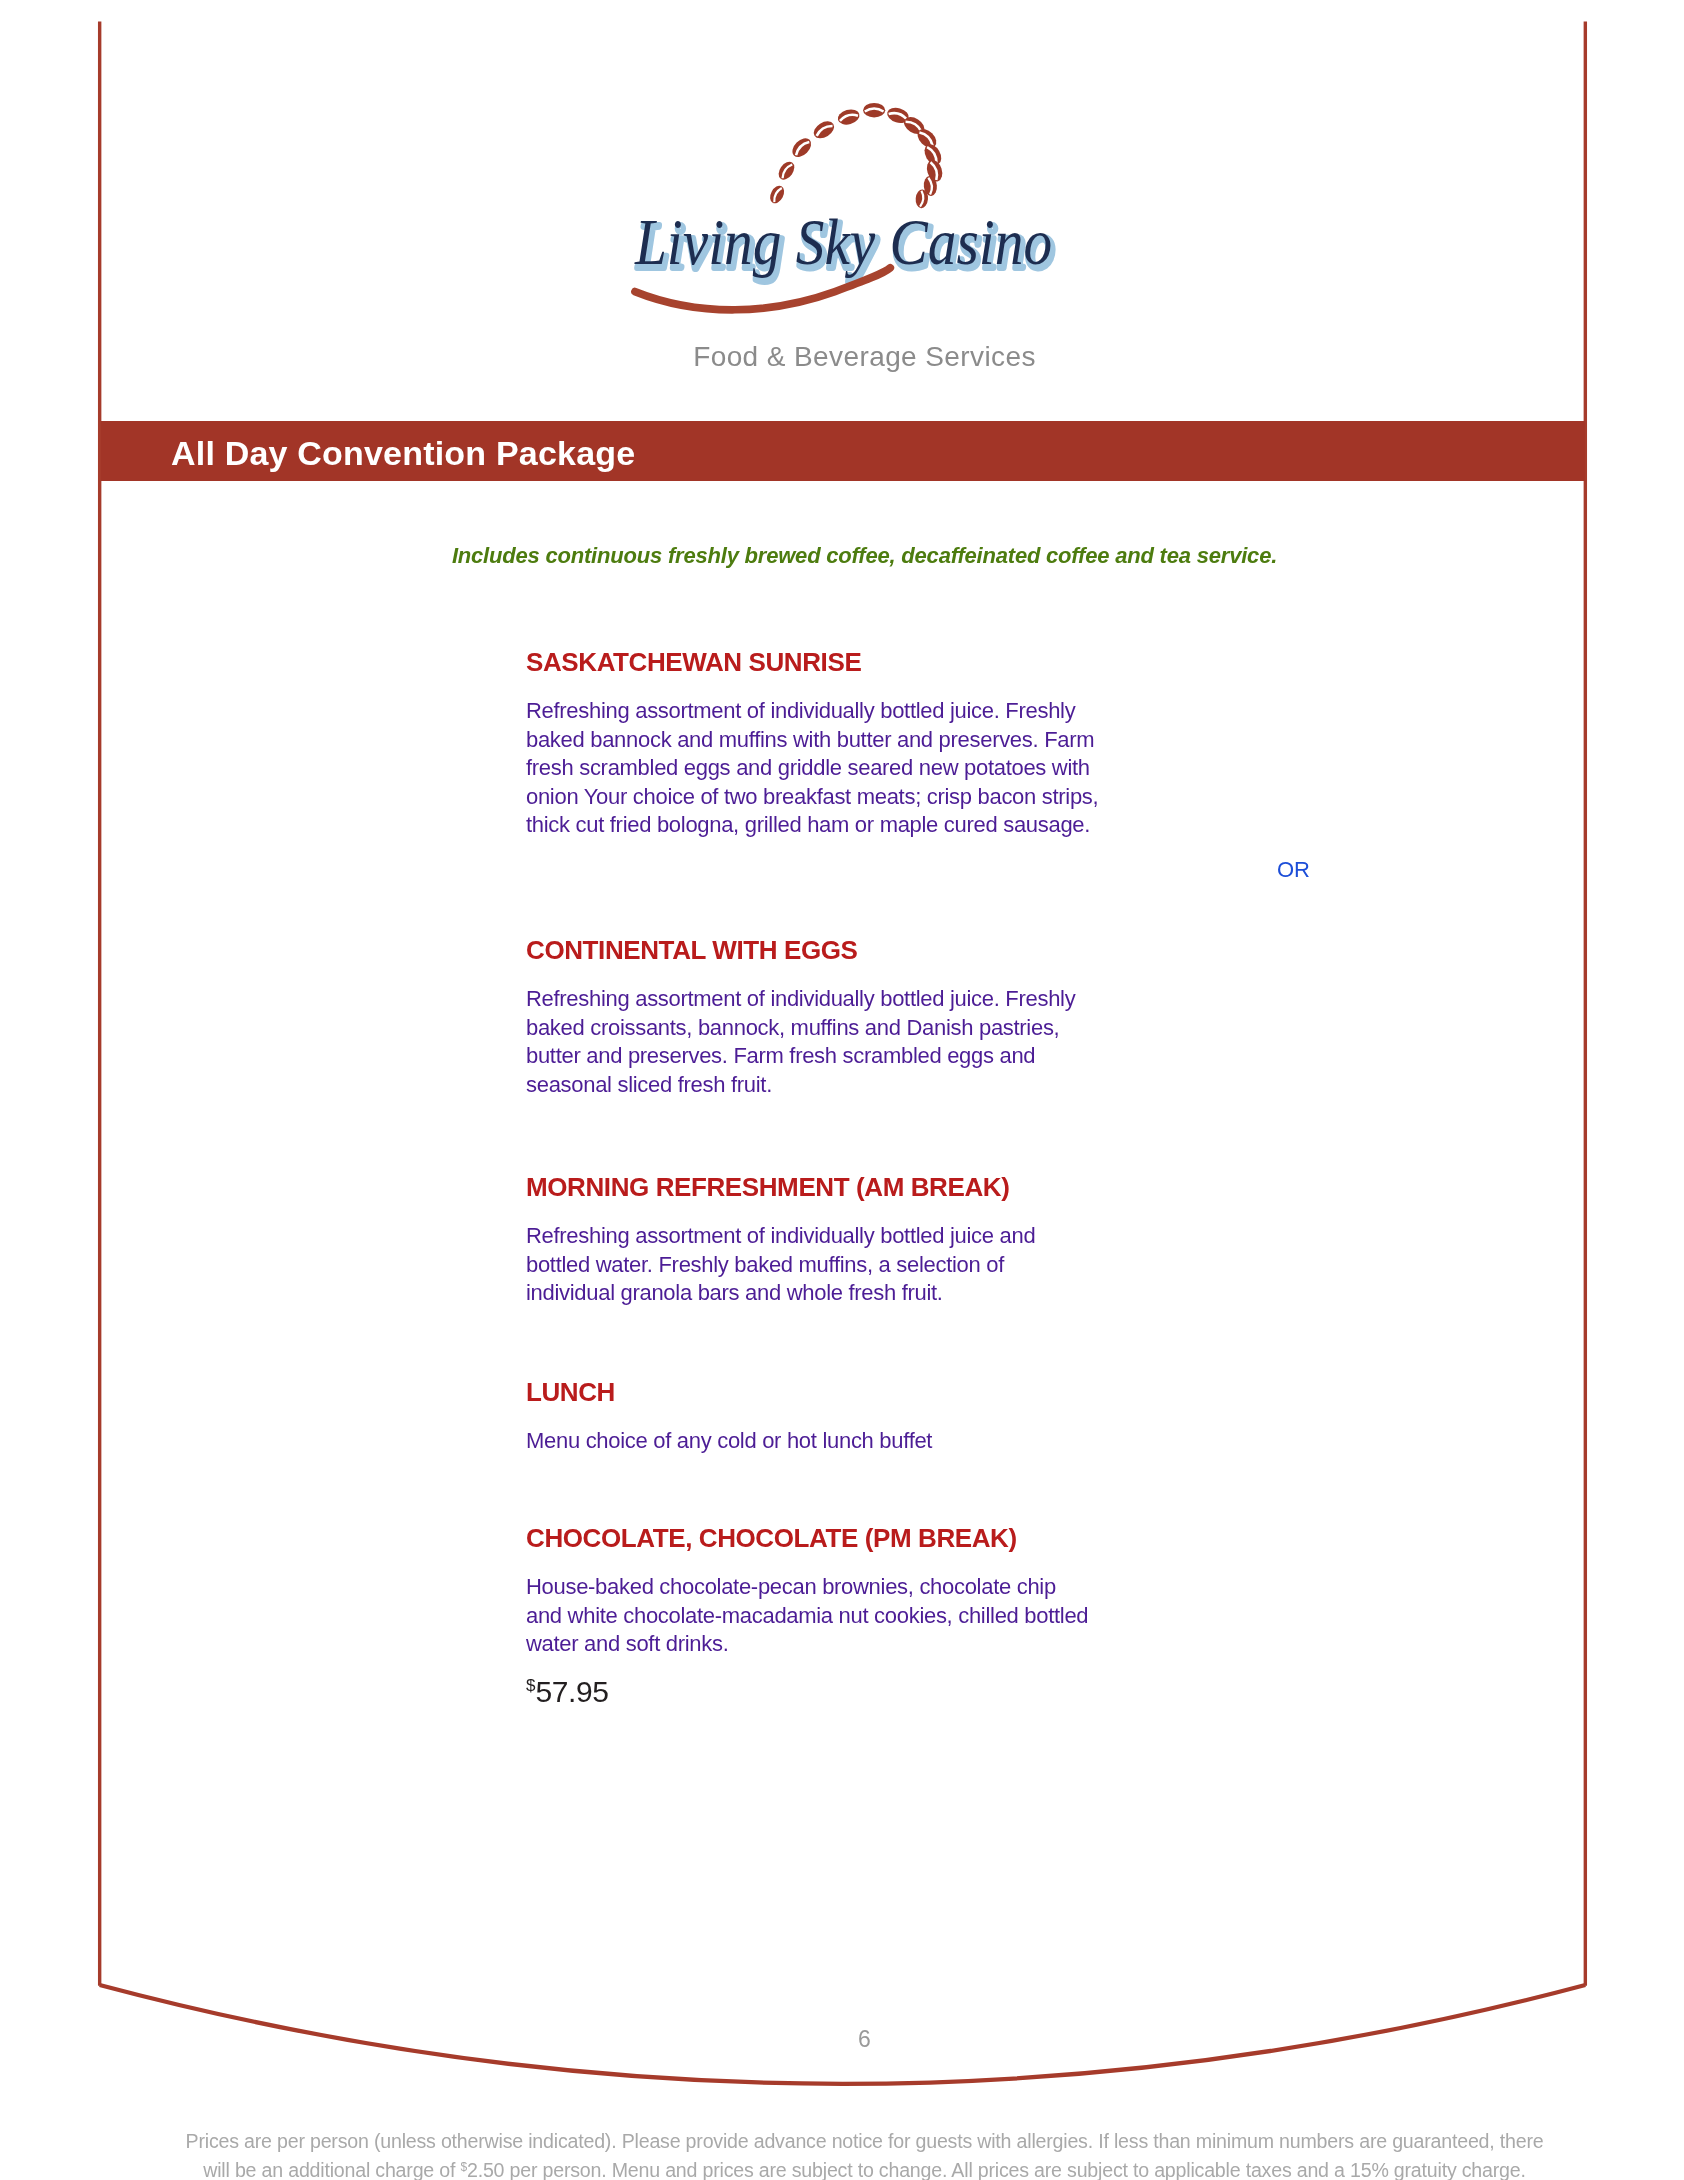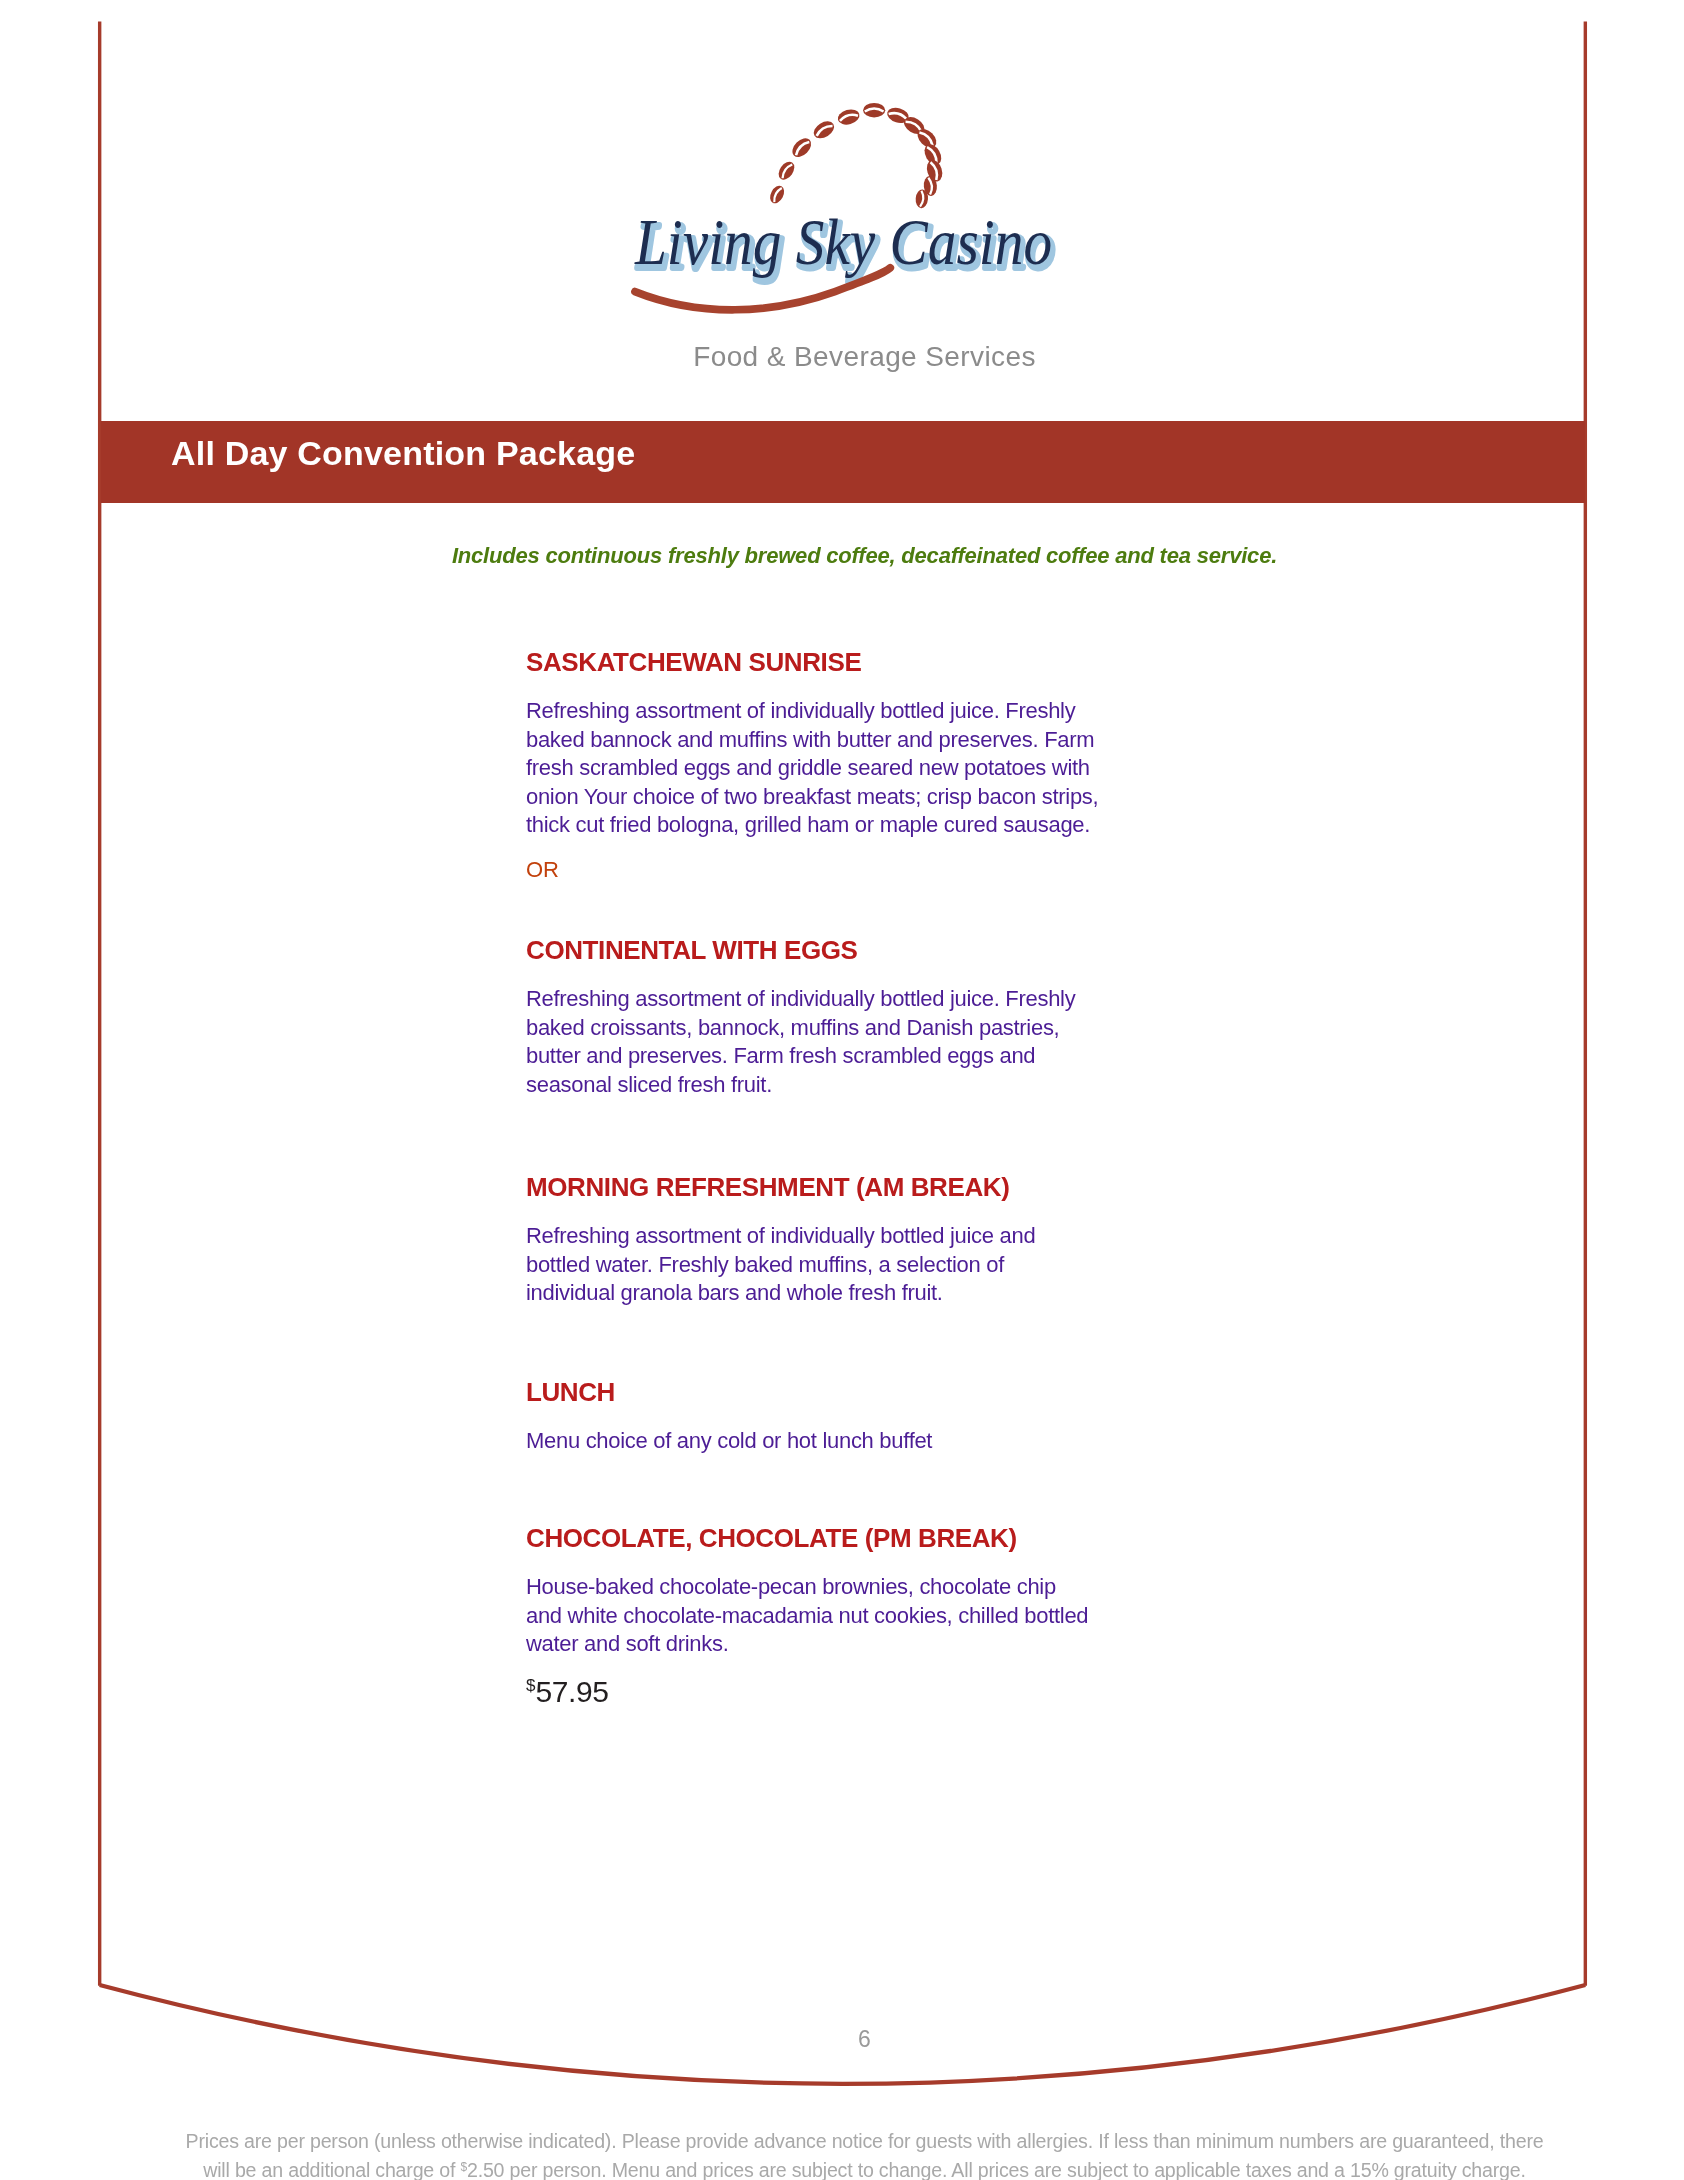--- a/index.html
+++ b/index.html
@@ -15,21 +15,21 @@
   .frame-svg { position: absolute; left: 0; top: 0; width: 1685px; height: 2181px; }
 
   .logo-wrap { position: absolute; left: 588px; top: 60px; width: 511px; height: 298px; }
 
   .tagline {
     position: absolute; top: 341px; left: 0; width: 100%;
     text-align: center; color: #8b8b8b; font-size: 28px; letter-spacing: 0.4px;
   }
 
   .banner {
-    position: absolute; top: 421px; left: 101px; width: 1484px; height: 82px;
+    position: absolute; top: 421px; left: 101px; width: 1484px; height: 60px;
     background: #a23527;
   }
   .banner-title {
     display: block; padding-left: 70px; line-height: 65px;
     color: #ffffff; font-size: 34px; font-weight: bold; letter-spacing: 0.2px;
   }
 
   .intro {
     position: absolute; top: 543px; left: 0; width: 100%;
     text-align: center; color: #4d7c0f; font-size: 22px;
@@ -39,21 +39,21 @@
   .content { position: absolute; left: 526px; width: 784px; }
   .sec-heading {
     margin: 0 0 19px 0; color: #b91c1c; font-size: 26px; font-weight: bold;
     letter-spacing: -0.4px;
   }
   .sec-body {
     margin: 0; color: #4c1d95; font-size: 22px; line-height: 28.5px;
     letter-spacing: -0.3px; white-space: pre-line;
   }
   .s1 { top: 647px; }
-  .or-sep { top: 857px; color: #c2410c; font-size: 22px; }
+  .or-sep { top: 857px; color: #1d4ed8; font-size: 22px; text-align: right; }
   .s2 { top: 935px; }
   .s3 { top: 1172px; }
   .s4 { top: 1377px; }
   .s5 { top: 1523px; }
 
   .price { top: 1675px; color: #231f20; }
   .price .cur { font-size: 17px; vertical-align: 11px; }
   .price .amt { font-size: 30px; letter-spacing: -0.4px; text-align: center; }
 
   .page-number {

